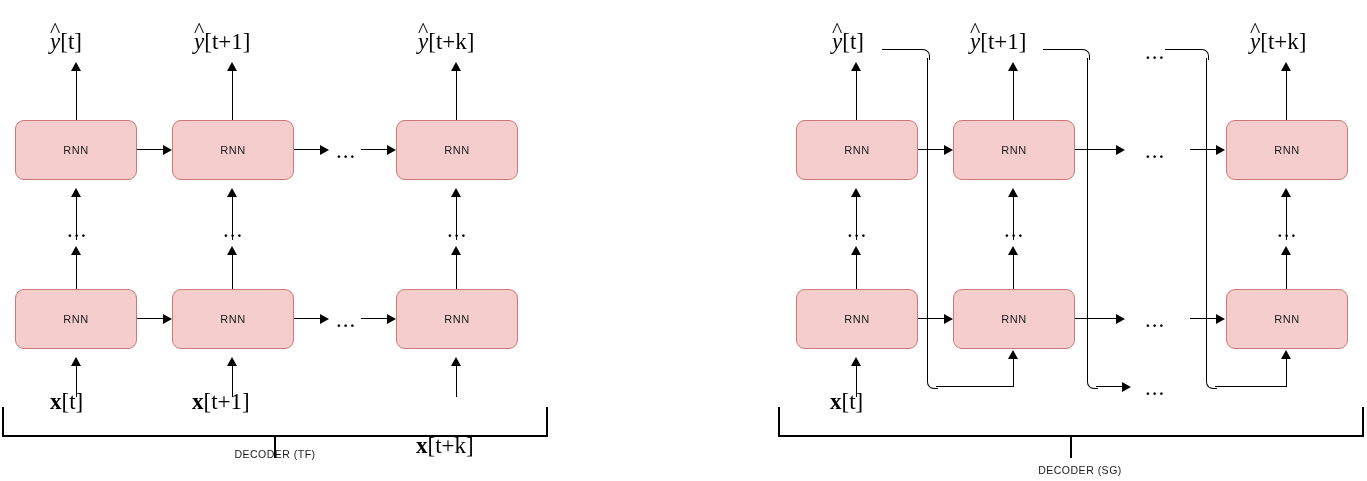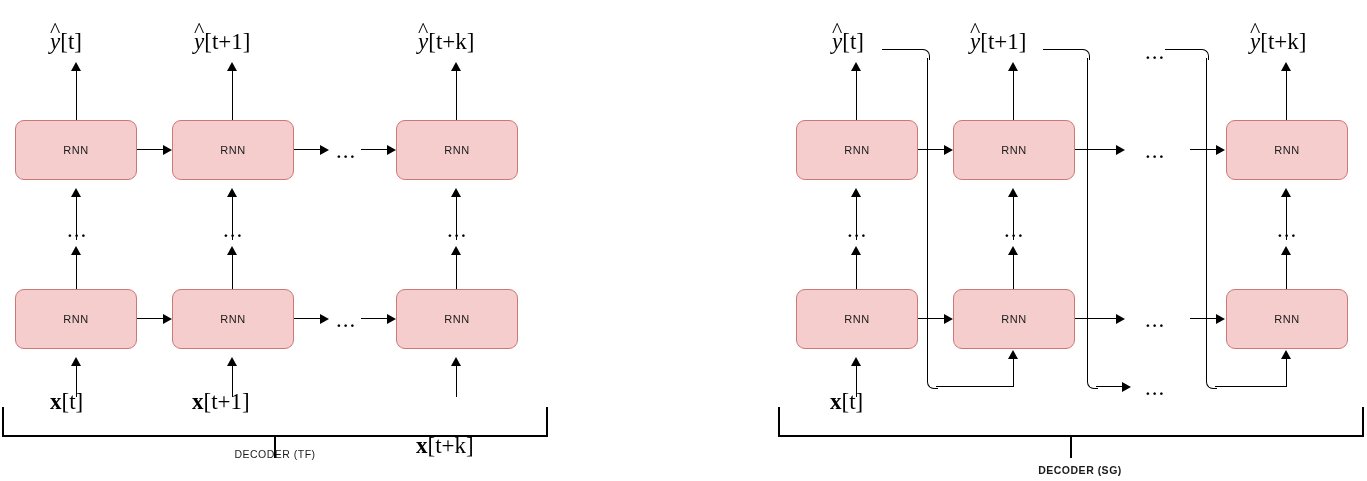--- a/index.html
+++ b/index.html
@@ -248,16 +248,16 @@
     <div class="mathlbl" style="left:70px;top:390px;">
       <span class="bold">x</span><span>[t]</span>
     </div>
 
     <div class="bracket" style="left:18px;top:407px;width:586px;height:51px;">
       <div class="tipL"></div>
       <div class="bar"></div>
       <div class="tipR"></div>
       <div class="stem" style="left:292px;"></div>
     </div>
-    <div class="deco-label" style="left:320px;top:464px;font-weight:bold;">DECODER (SG)</div>
+    <div class="deco-label" style="left:320px;top:464px;">DECODER (SG)</div>
   </div>
 
 </div>
 
 </body></html>

